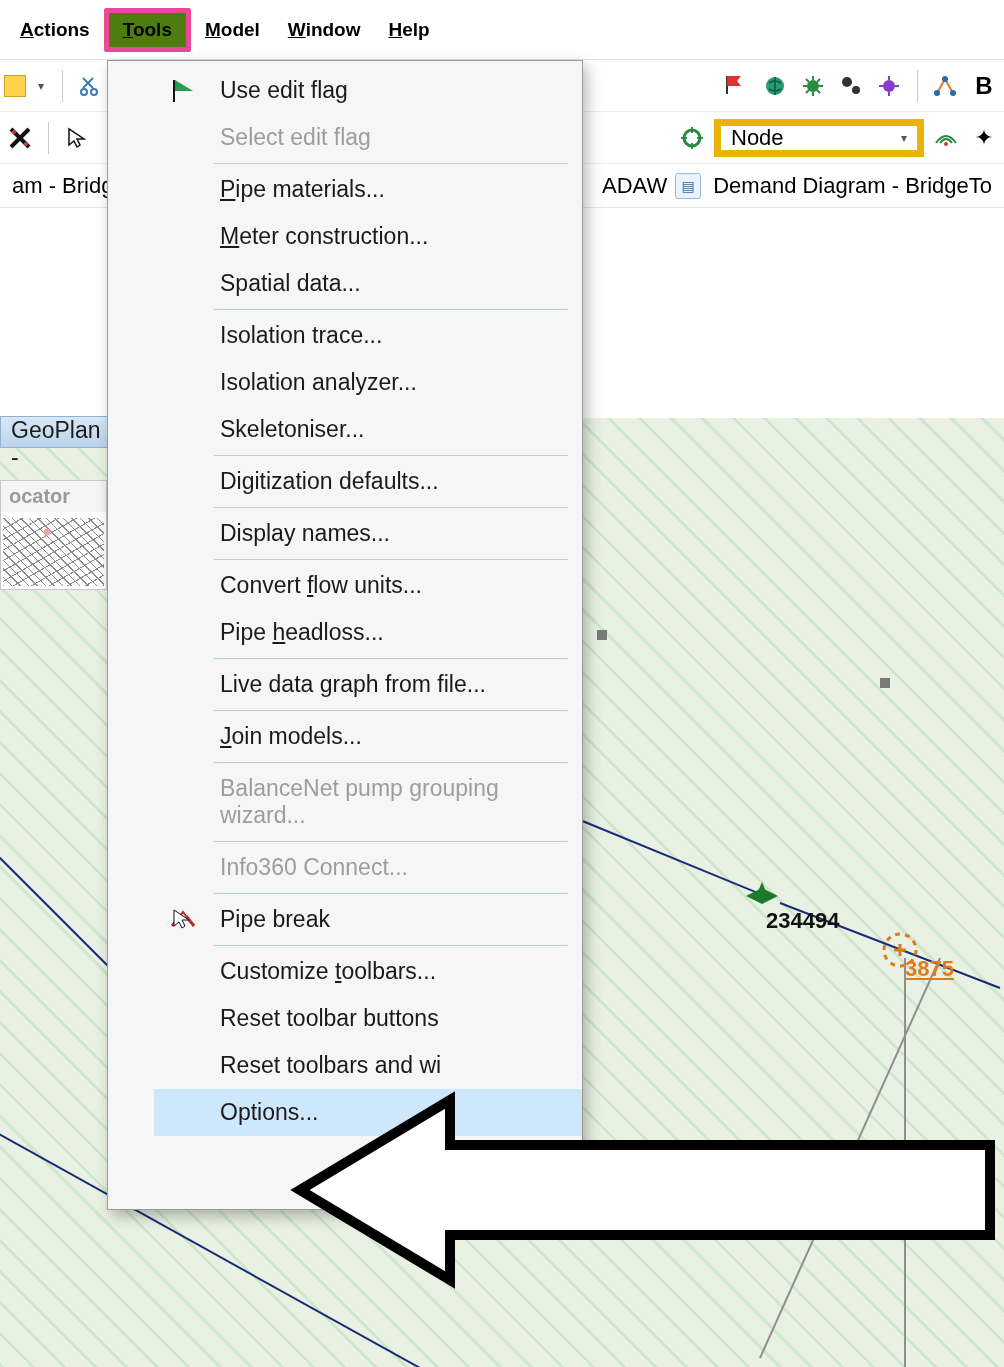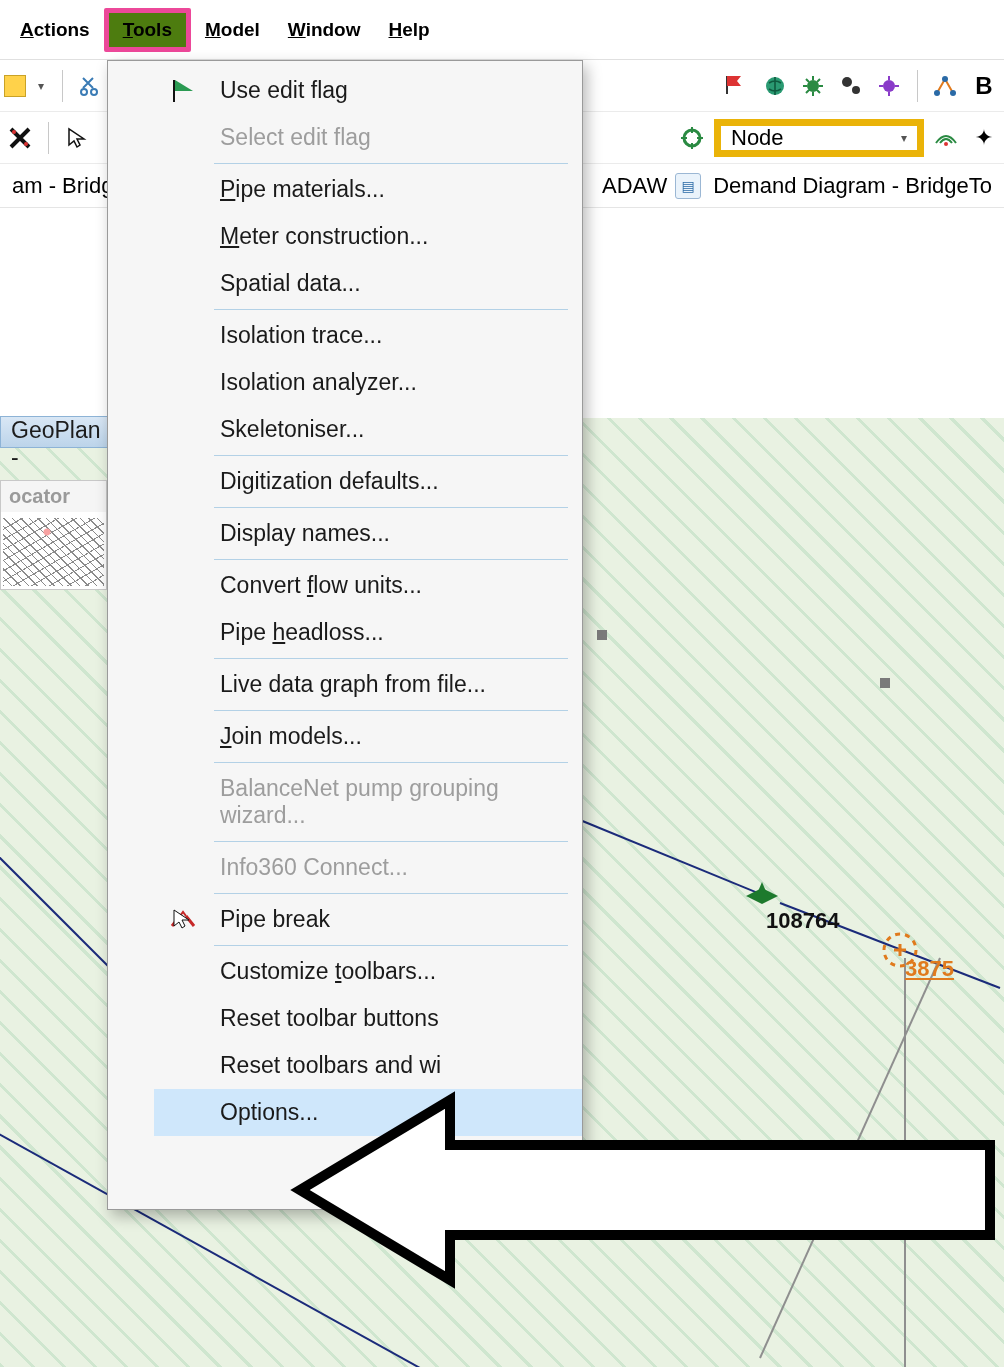--- a/index.html
+++ b/index.html
@@ -264,21 +264,21 @@
     <rect x="880" y="260" width="10" height="10" fill="#7a7a7a"></rect>
     <g transform="translate(762,478)">
       <path d="M-16 0 L0 -8 L16 0 L0 8 Z" fill="#1d7a2d"></path>
       <path d="M-6 0 L0 -14 L6 0 Z" fill="#1d7a2d"></path>
     </g>
     <g transform="translate(900,532)" stroke="#e07a1d" stroke-width="3" fill="none">
       <circle r="16" stroke-dasharray="5 5"></circle>
       <path d="M-6 0 h12 M0 -6 v12"></path>
     </g>
   </svg>
-  <div class="node-lbl" style="left:766px; top:490px;">108764</div>
+  <div class="node-lbl" style="left:766px; top:490px;">234494</div>
   <div class="node-lbl orange" style="left:905px; top:538px;">3875</div>
 </div>
 
 <div class="geoplan-titlebar">
   <span>GeoPlan -</span>
 </div>
 
 <div class="locator-panel">
   <div class="locator-header">ocator</div>
   <div class="locator-body">

